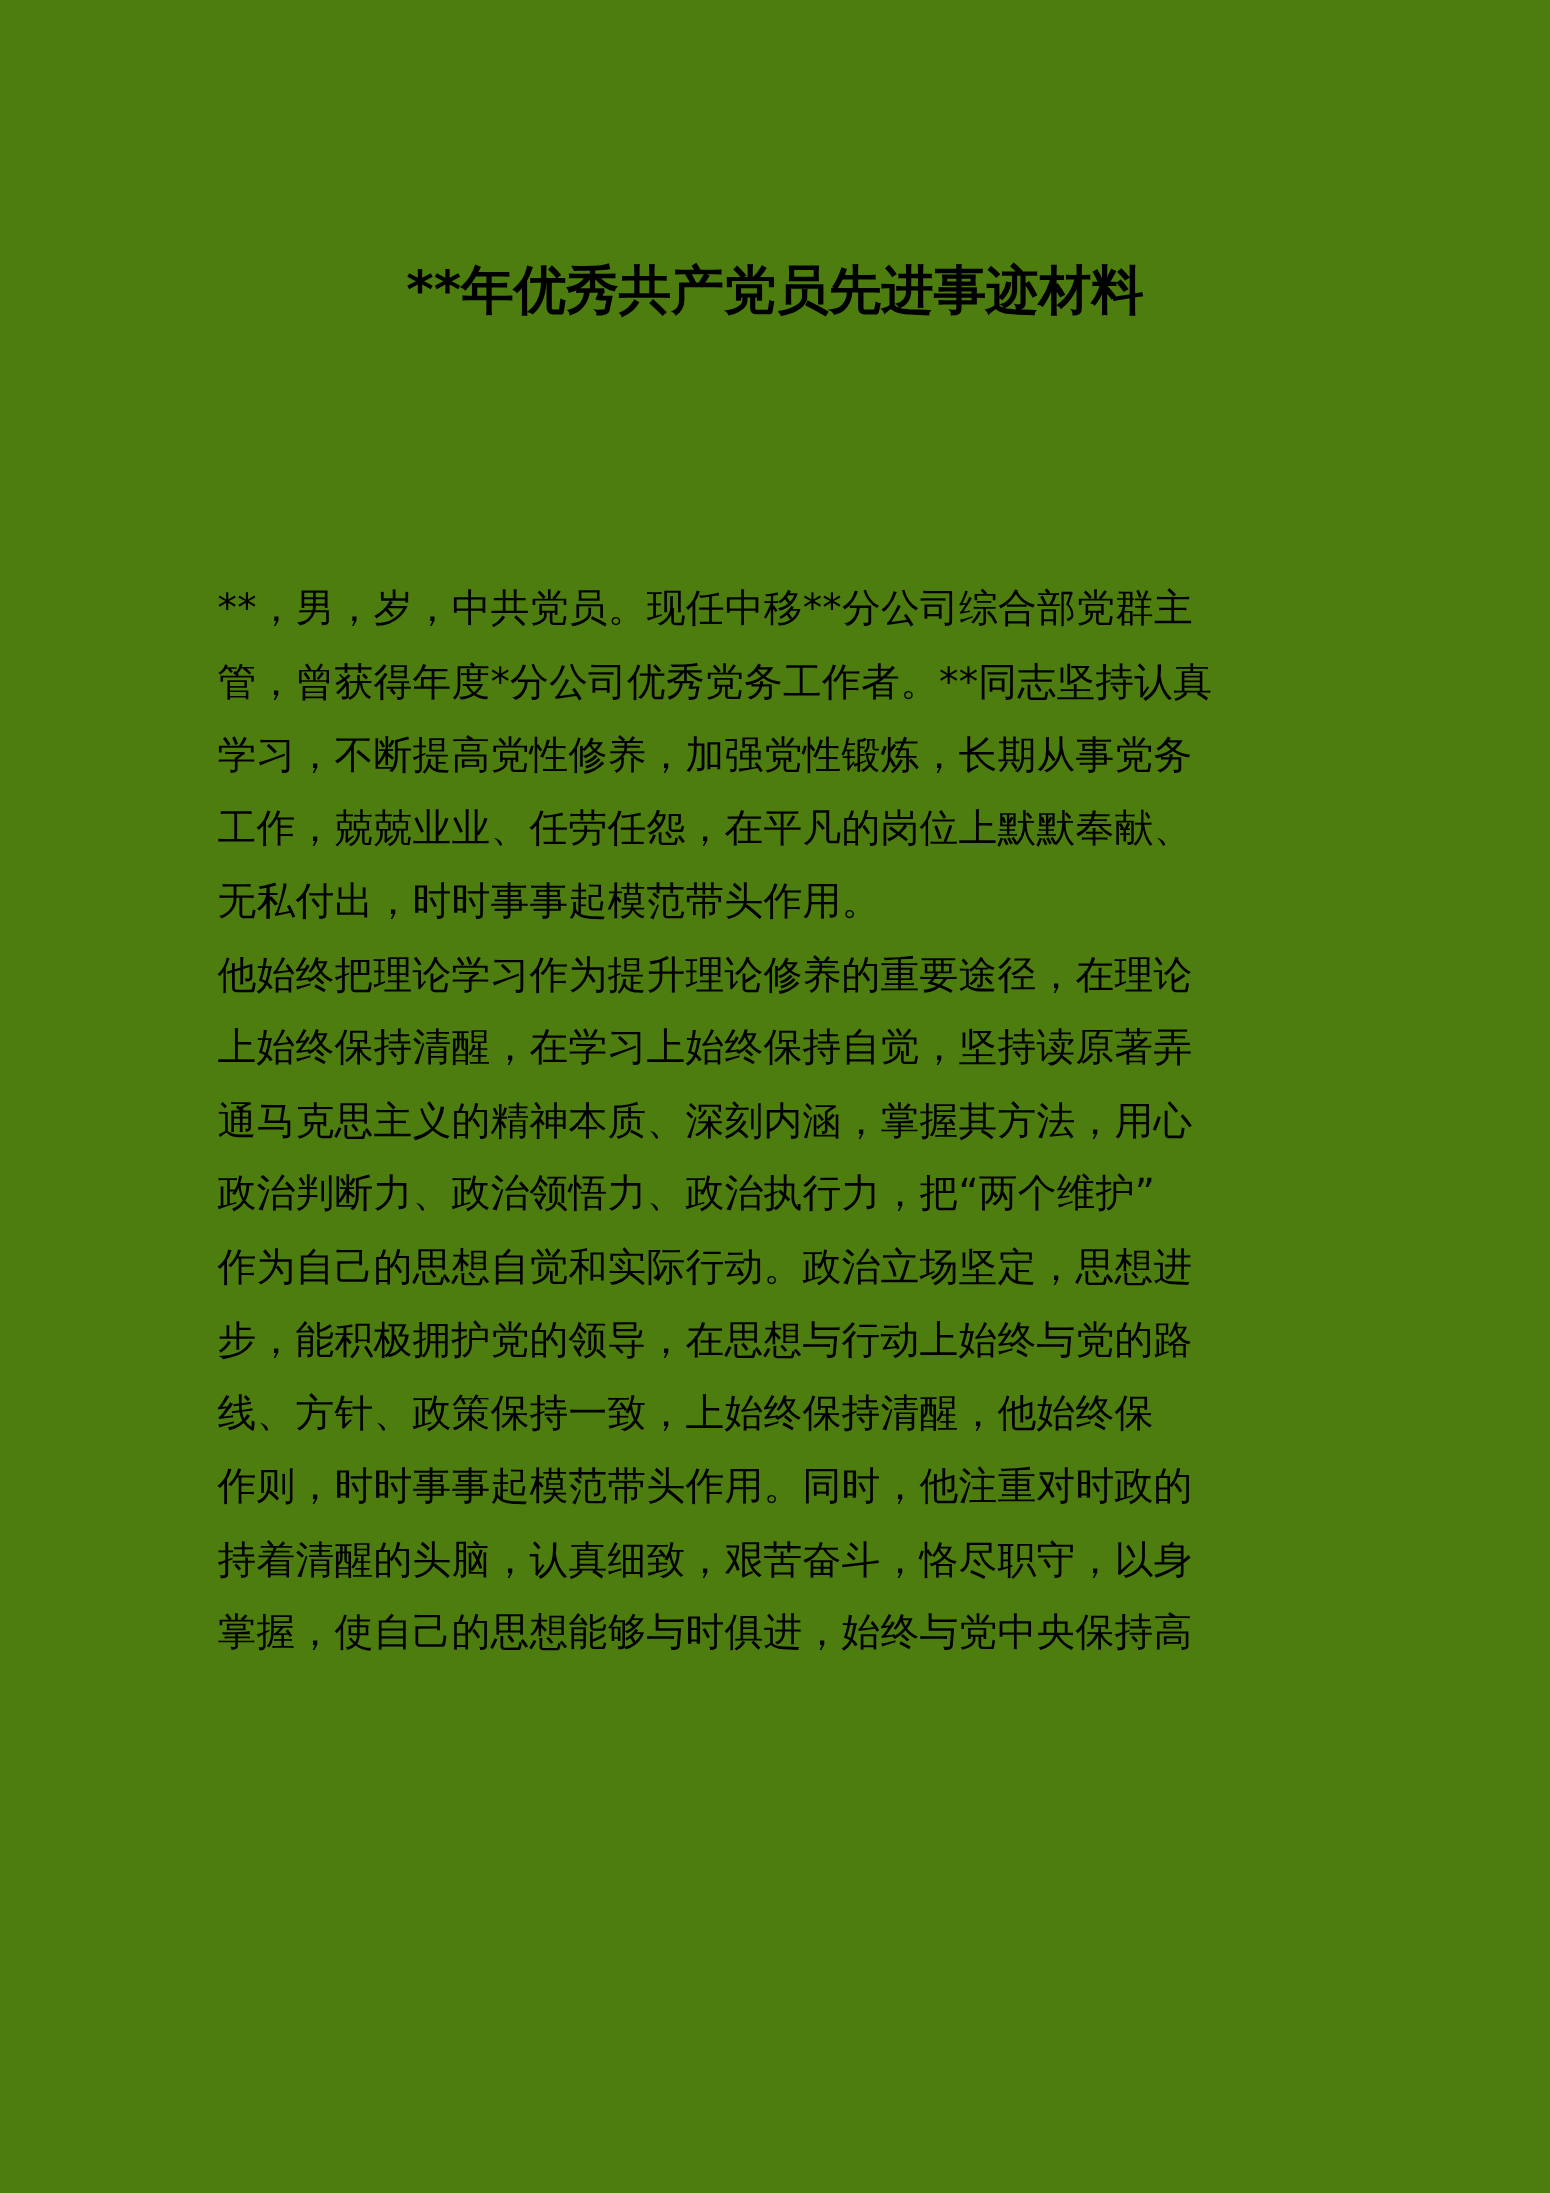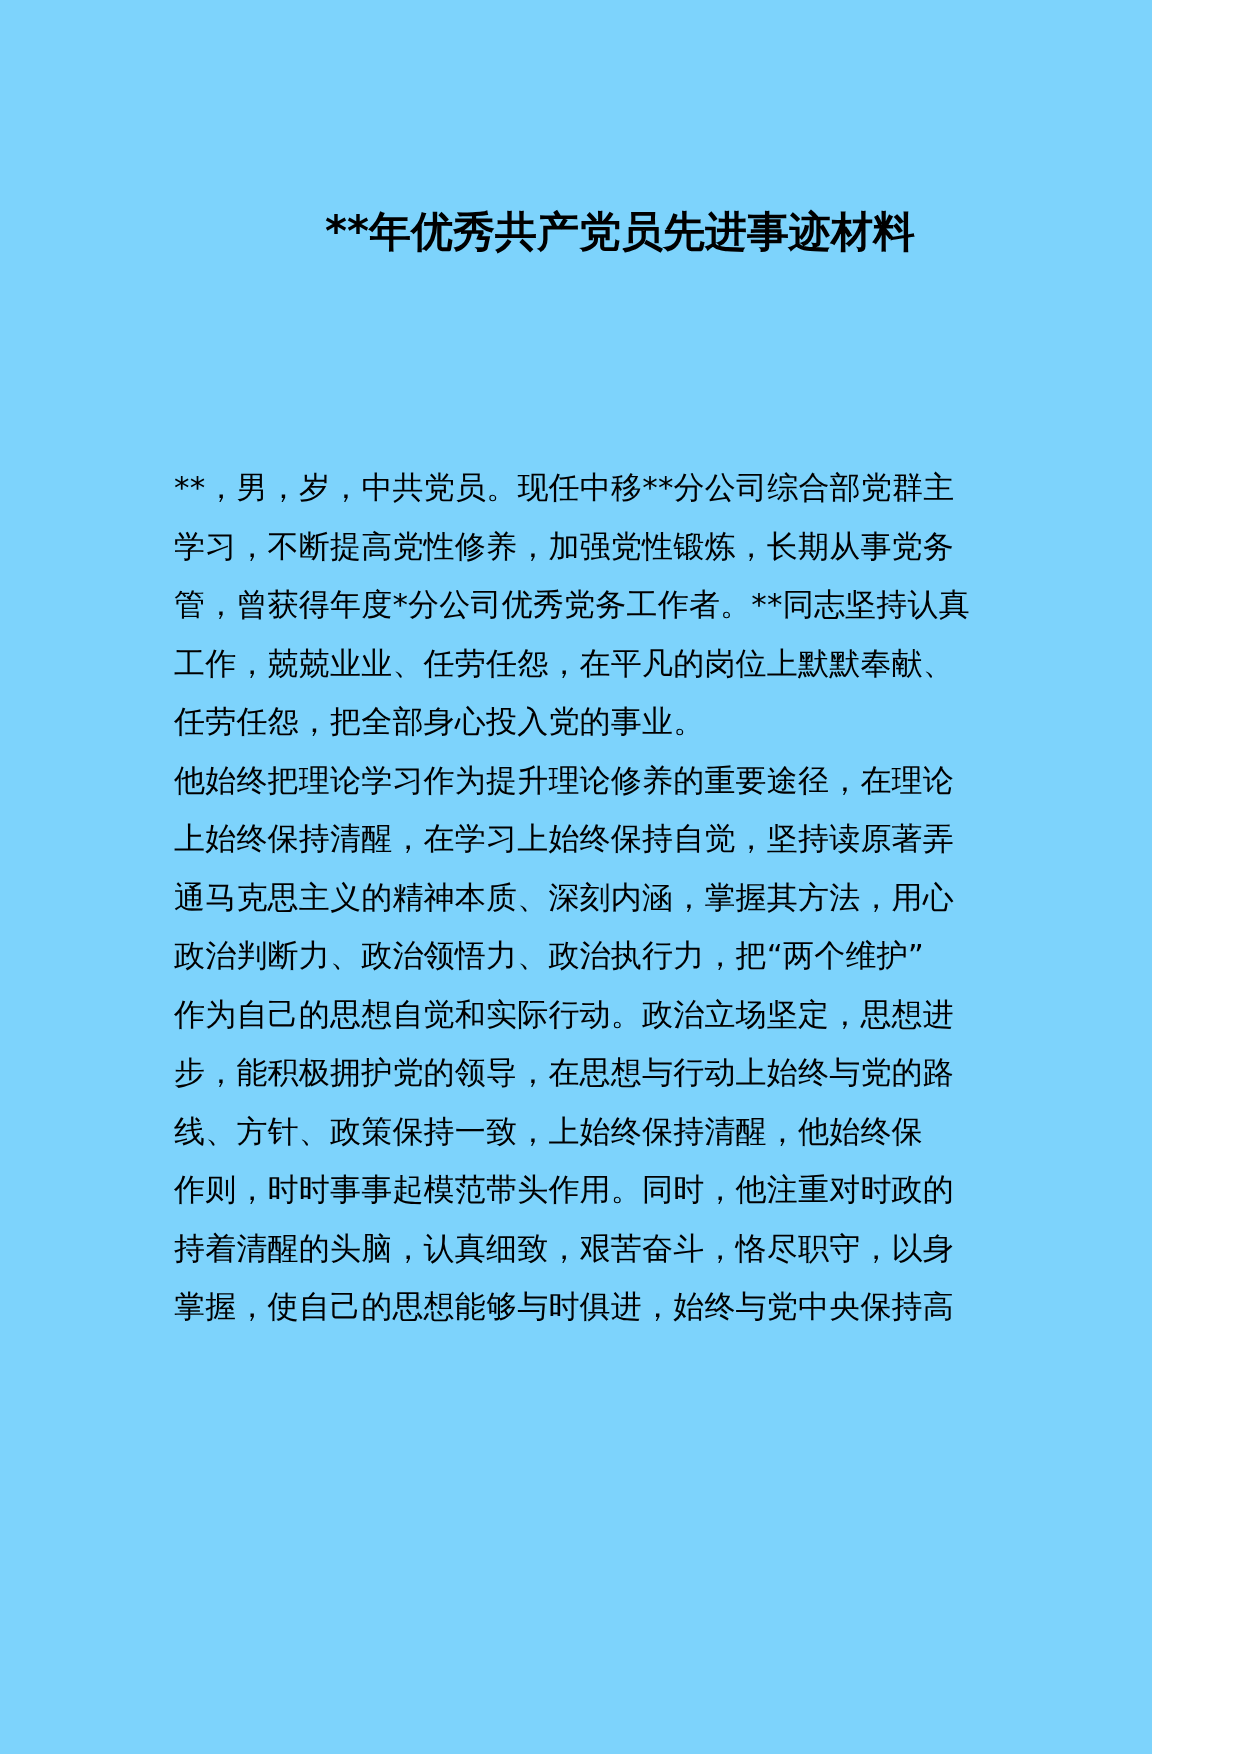--- a/index.html
+++ b/index.html
@@ -12,23 +12,23 @@
       height: 1754px;
       position: relative;
       overflow: hidden;
       color: #000000;
       font-family: "DejaVu Sans", "Liberation Sans", sans-serif;
     }
     .page {
       position: absolute;
       left: 0;
       top: 0;
-      width: 1152px;
+      width: 1240px;
       height: 1754px;
-      background: #7dd3fc;
+      background: #4d7c0f;
     }
     .title {
       position: absolute;
       top: 204px;
       left: 0;
       width: 1240px;
       text-align: center;
       font-size: 42px;
       font-weight: bold;
       line-height: 56px;
@@ -49,24 +49,24 @@
     }
   </style>
 </head>
 <body>
 
 <div class="page">
   <div class="title">**年优秀共产党员先进事迹材料</div>
 
   <div class="body">
     <div class="line">**，男，岁，中共党员。现任中移**分公司综合部党群主</div>
+    <div class="line">管，曾获得年度*分公司优秀党务工作者。**同志坚持认真</div>
     <div class="line">学习，不断提高党性修养，加强党性锻炼，长期从事党务</div>
-    <div class="line">管，曾获得年度*分公司优秀党务工作者。**同志坚持认真</div>
     <div class="line">工作，兢兢业业、任劳任怨，在平凡的岗位上默默奉献、</div>
-    <div class="line">任劳任怨，把全部身心投入党的事业。</div>
+    <div class="line">无私付出，时时事事起模范带头作用。</div>
     <div class="line">他始终把理论学习作为提升理论修养的重要途径，在理论</div>
     <div class="line">上始终保持清醒，在学习上始终保持自觉，坚持读原著弄</div>
     <div class="line">通马克思主义的精神本质、深刻内涵，掌握其方法，用心</div>
     <div class="line">政治判断力、政治领悟力、政治执行力，把“两个维护”</div>
     <div class="line">作为自己的思想自觉和实际行动。政治立场坚定，思想进</div>
     <div class="line">步，能积极拥护党的领导，在思想与行动上始终与党的路</div>
     <div class="line">线、方针、政策保持一致，上始终保持清醒，他始终保</div>
     <div class="line">作则，时时事事起模范带头作用。同时，他注重对时政的</div>
     <div class="line">持着清醒的头脑，认真细致，艰苦奋斗，恪尽职守，以身</div>
     <div class="line">掌握，使自己的思想能够与时俱进，始终与党中央保持高</div>

